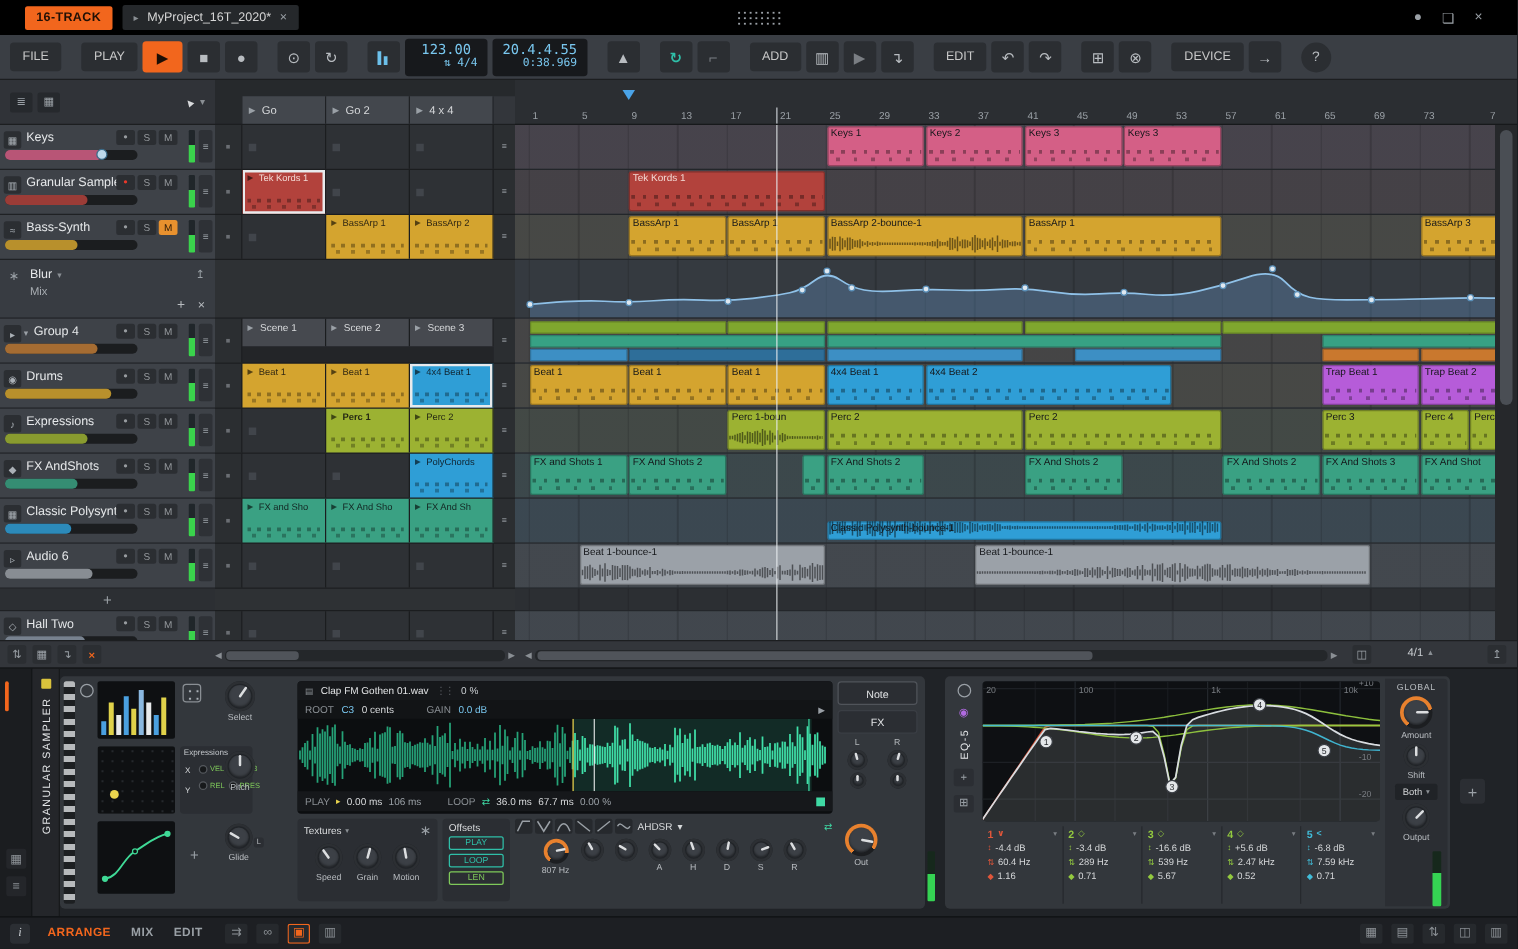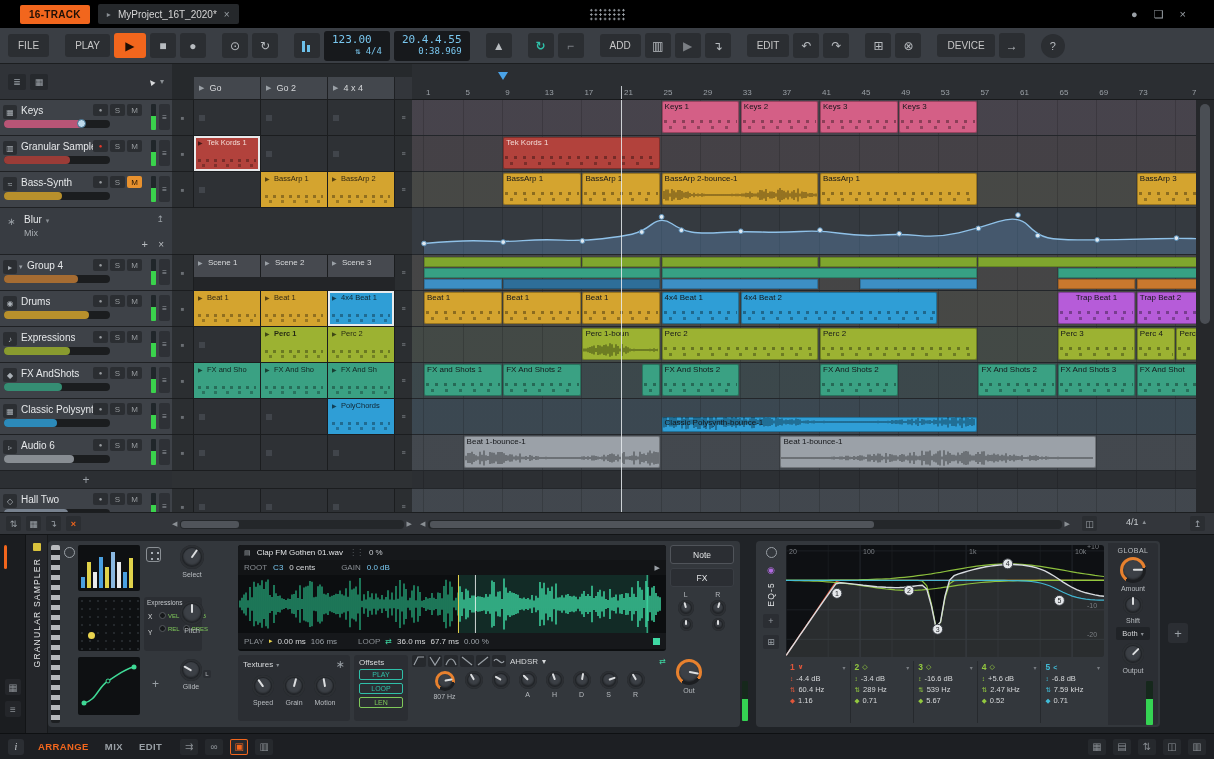--- a/index.html
+++ b/index.html
@@ -18,21 +18,21 @@
 
 
 #toolbar{position:absolute;top:28px;left:0;right:0;height:36px;background:#3a3e44;border-bottom:1px solid #1c1e20;display:flex;align-items:center;gap:4px;padding:0 8px}
 .tb-btn{background:#2b2e32;border-radius:3px;font-size:10px;color:#c8c8c8;padding:6px 10px}
 .tb-ic{width:26px;height:25px;background:#2b2e32;border-radius:3px;display:flex;align-items:center;justify-content:center;font-size:12px;color:#b8bcc0;position:relative}
 .tb-ic.play{background:#f2661d;color:#1c0e05;width:32px}
 .tb-ic.dim{color:#7a7e83}
 .tb-ic.loopic{color:#2fbfa8;font-weight:bold}
 .tb-ic.round{border-radius:50%;width:24px;height:24px;font-size:11px}
 .gap{margin-left:12px}
-.disp{background:#17191c;border-radius:3px;color:#79c7ef;font-family:"DejaVu Sans Mono",monospace;font-size:11px;padding:2px 8px 3px;text-align:left;line-height:1.25;min-width:66px}
+.disp{background:#17191c;border-radius:3px;color:#79c7ef;font-family:"DejaVu Sans Mono",monospace;font-size:11px;padding:2px 8px 3px;text-align:center;line-height:1.25;min-width:66px}
 .disp .sub{font-size:9px;display:flex;justify-content:flex-end;gap:5px}
 .disp-ic .db1,.disp-ic .db2{position:absolute;width:3px;background:#6cc0ea;bottom:6px}
 .disp-ic .db1{left:8px;height:11px}
 .disp-ic .db2{left:13px;height:7px}
 
 
 #main{position:absolute;top:64px;left:0;width:1214px;height:448px;background:#26292c}
 #hdr-left{position:absolute;left:0;top:0;width:172px;height:36px;background:#303338;border-bottom:1px solid #1c1e20;display:flex;align-items:center;gap:4px;padding:0 8px}
 .hic{width:18px;height:16px;background:#26292d;border-radius:2px;display:flex;align-items:center;justify-content:center;font-size:9px;color:#9aa0a6}
 .hl-spacer{flex:1}
@@ -591,48 +591,48 @@
           </span>
           <span class="slot filled" style="background: rgb(156, 178, 50);">
             <span class="ptri">▶</span>
             <span class="cname">Perc 2</span>
             <span class="cpat"></span>
           </span>
           <span class="meta">≡</span>
         </div>
         <div class="lrow track" style="height: 36px;">
           <span class="stop">■</span>
+          <span class="slot">
+            <span class="mini"></span>
+          </span>
+          <span class="slot">
+            <span class="mini"></span>
+          </span>
+          <span class="slot filled" style="background: rgb(47, 158, 214);">
+            <span class="ptri">▶</span>
+            <span class="cname">PolyChords</span>
+            <span class="cpat"></span>
+          </span>
+          <span class="meta">≡</span>
+        </div>
+        <div class="lrow track" style="height: 36px;">
+          <span class="stop">■</span>
           <span class="slot filled" style="background: rgb(58, 161, 131);">
             <span class="ptri">▶</span>
             <span class="cname">FX and Sho</span>
             <span class="cpat"></span>
           </span>
           <span class="slot filled" style="background: rgb(58, 161, 131);">
             <span class="ptri">▶</span>
             <span class="cname">FX And Sho</span>
             <span class="cpat"></span>
           </span>
           <span class="slot filled" style="background: rgb(58, 161, 131);">
             <span class="ptri">▶</span>
             <span class="cname">FX And Sh</span>
-            <span class="cpat"></span>
-          </span>
-          <span class="meta">≡</span>
-        </div>
-        <div class="lrow track" style="height: 36px;">
-          <span class="stop">■</span>
-          <span class="slot">
-            <span class="mini"></span>
-          </span>
-          <span class="slot">
-            <span class="mini"></span>
-          </span>
-          <span class="slot filled" style="background: rgb(47, 158, 214);">
-            <span class="ptri">▶</span>
-            <span class="cname">PolyChords</span>
             <span class="cpat"></span>
           </span>
           <span class="meta">≡</span>
         </div>
         <div class="lrow track" style="height: 36px;">
           <span class="stop">■</span>
           <span class="slot">
             <span class="mini"></span>
           </span>
           <span class="slot">
@@ -764,21 +764,21 @@
               <span class="pat notes"></span>
             </div>
             <div class="clip" style="left: 249.6px; width: 77.7px; background: rgb(47, 158, 214);">
               <span class="cname">4x4 Beat 1</span>
               <span class="pat notes"></span>
             </div>
             <div class="clip" style="left: 328.8px; width: 196.5px; background: rgb(47, 158, 214);">
               <span class="cname">4x4 Beat 2</span>
               <span class="pat notes"></span>
             </div>
-            <div class="clip" style="left: 645.6px; width: 77.7px; background: rgb(182, 92, 217); text-align: center;">
+            <div class="clip" style="left: 645.6px; width: 77.7px; background: rgb(182, 92, 217);">
               <span class="cname">Trap Beat 1</span>
               <span class="pat notes"></span>
             </div>
             <div class="clip" style="left: 724.8px; width: 77.7px; background: rgb(182, 92, 217);">
               <span class="cname">Trap Beat 2</span>
               <span class="pat notes"></span>
             </div>
           </div>
           <div class="arow track" style="height: 36px; background-image: linear-gradient(rgba(156, 178, 50, 0.07), rgba(156, 178, 50, 0.07));">
             <div class="clip" style="left: 170.4px; width: 77.7px; background: rgb(156, 178, 50);">

